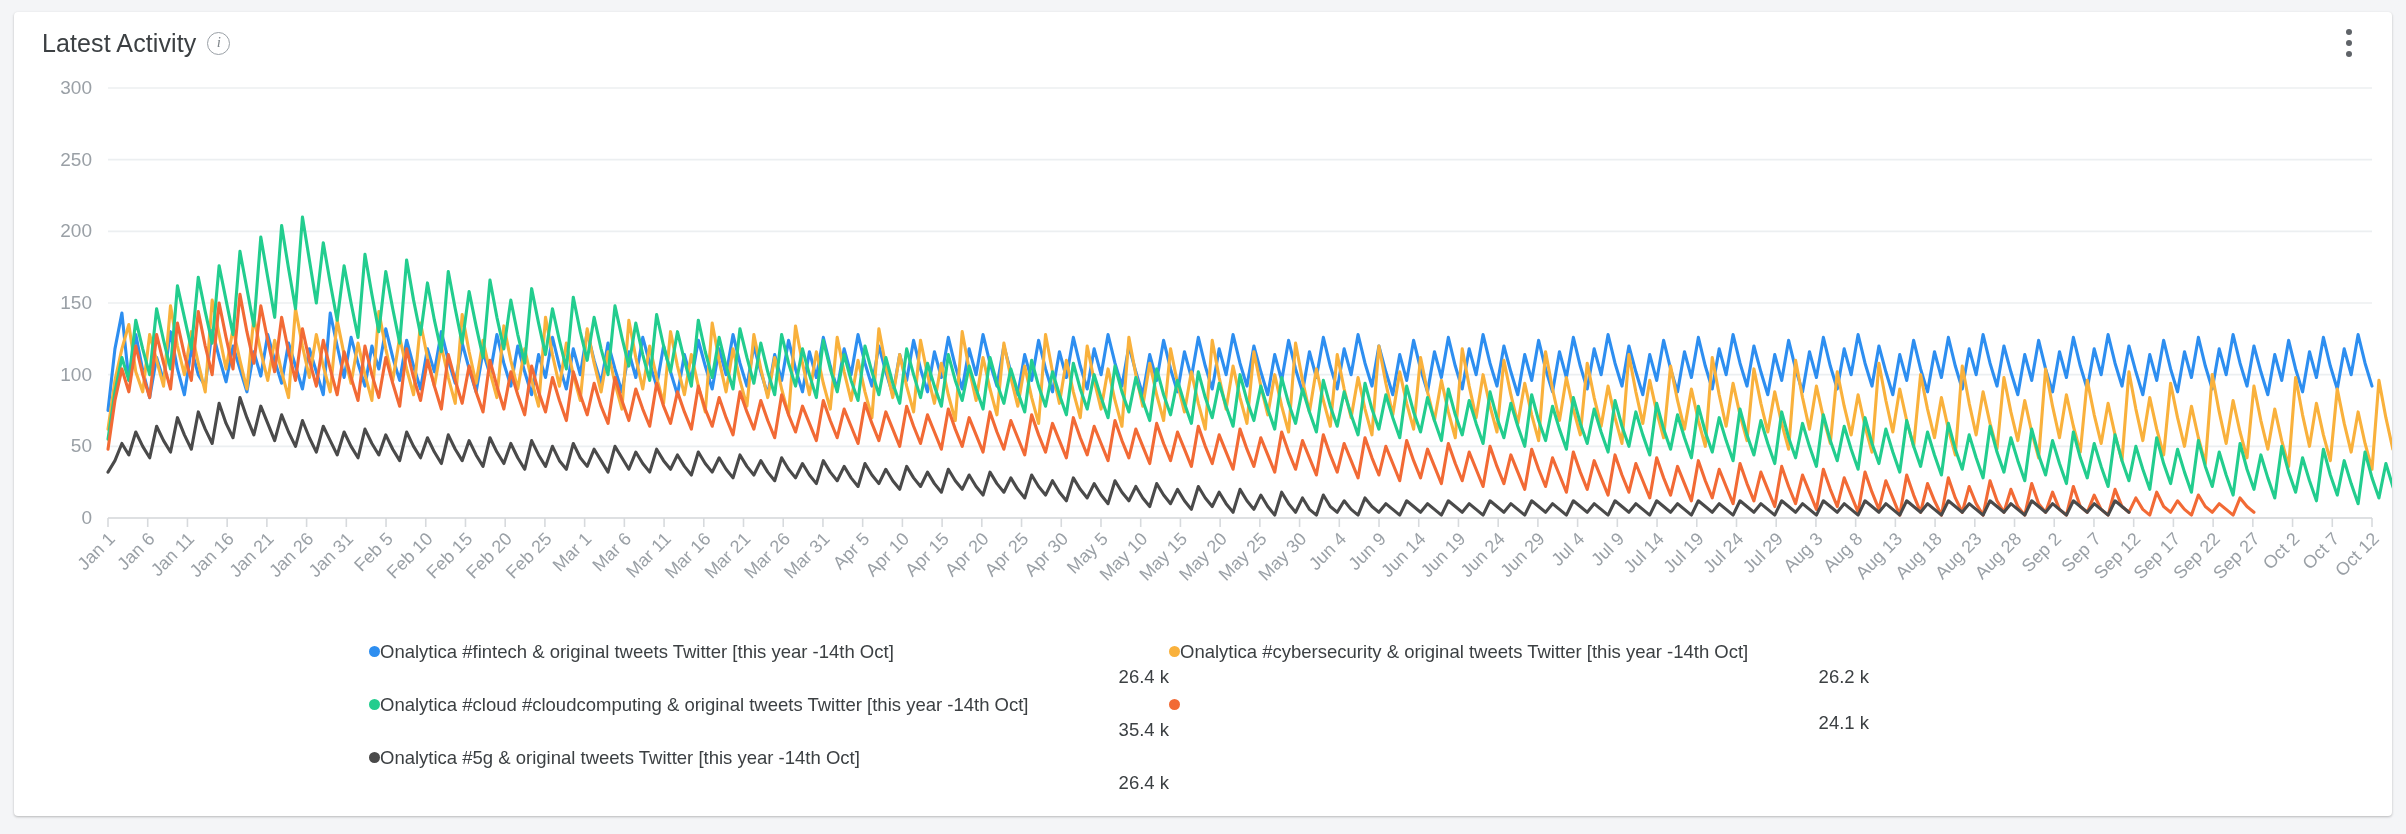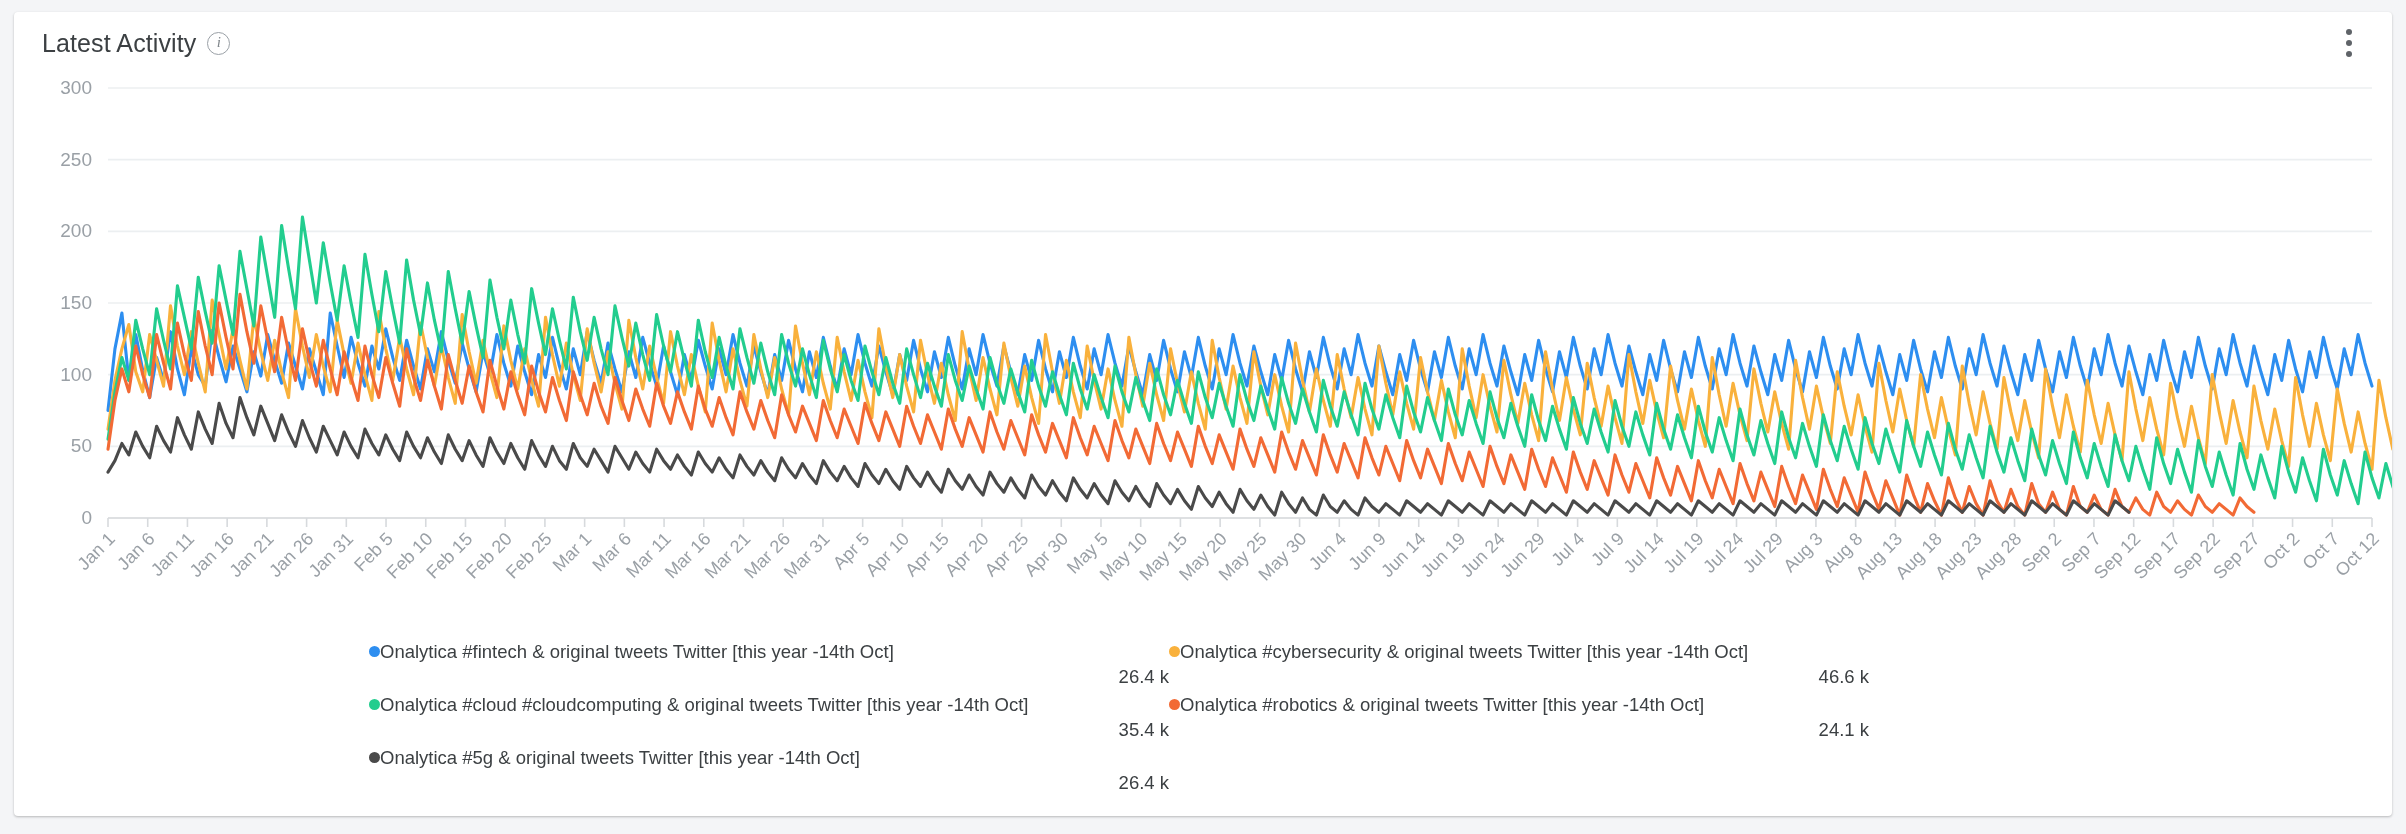--- a/index.html
+++ b/index.html
@@ -282,26 +282,25 @@
             </div>
             <div class="legend-value">26.4 k</div>
           </div>
         </div>
       <div class="legend-col col-right" id="legend-right">
           <div class="legend-entry">
             <div class="legend-row">
               <span class="legend-dot" style="background: rgb(249, 177, 60);"></span>
               <span class="legend-label">Onalytica #cybersecurity &amp; original tweets Twitter [this year -14th Oct]</span>
             </div>
-            <div class="legend-value">46.6 k</div>
+            <div class="legend-value">26.2 k</div>
           </div>
           <div class="legend-entry">
             <div class="legend-row">
               <span class="legend-dot" style="background: rgb(242, 106, 53);"></span>
-              <span class="legend-label">Onalytica #robotics &amp; original tweets Twitter [this year -14th Oct]</span>
             </div>
             <div class="legend-value">24.1 k</div>
           </div>
         </div>
     </div>
 
   </div>
 </div>
 
 </body></html>

